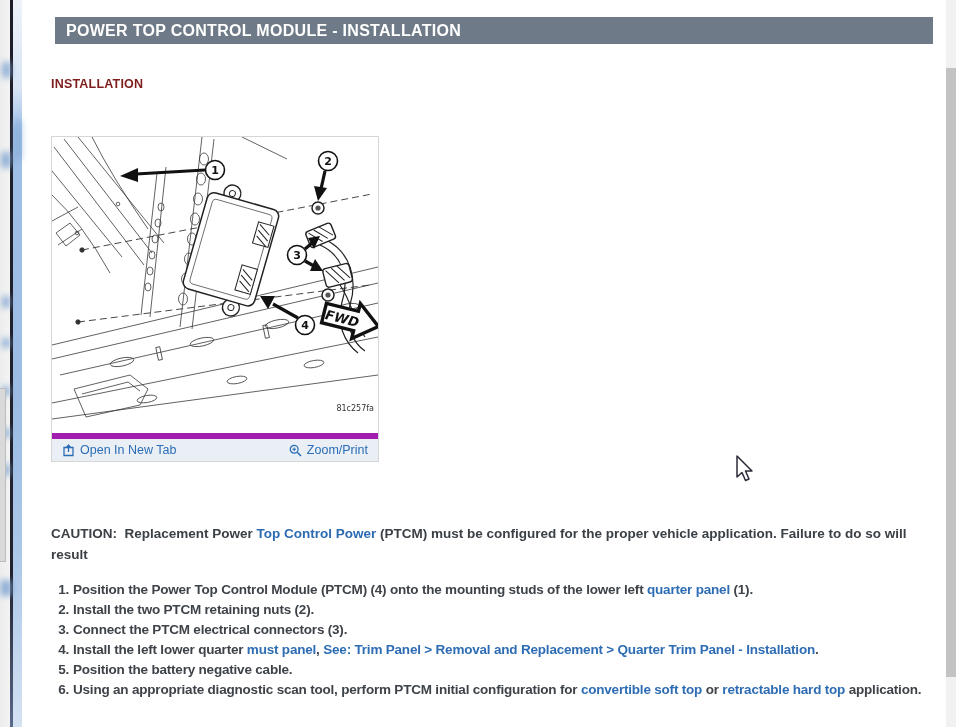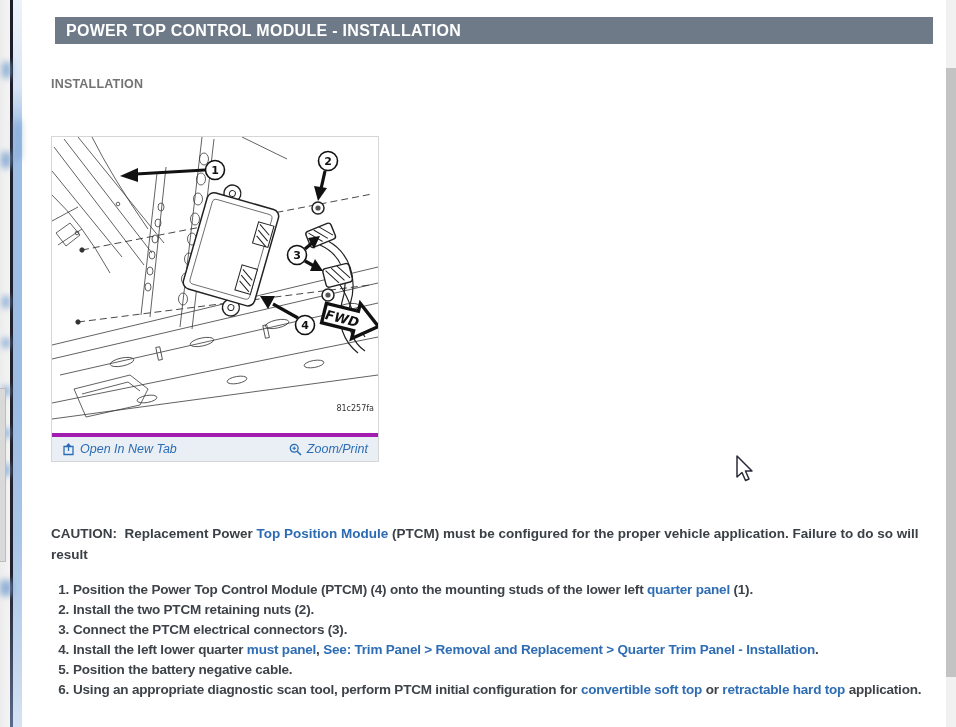--- a/index.html
+++ b/index.html
@@ -11,26 +11,26 @@
   
   .left-strip{position:absolute;left:0;top:0;width:22px;height:727px;background:linear-gradient(90deg,#ececec 0%,#f3f3f3 40%,#ffffff 100%);}
   .left-strip .darkline{position:absolute;left:10px;top:0;width:3px;height:727px;background:linear-gradient(180deg,#1e1e2a 0%,#23232f 80%,#5a6a8a 100%);filter:blur(.4px);}
   .left-strip .blueband{position:absolute;left:13px;top:0;width:9px;height:727px;
     background:linear-gradient(180deg,#eef3fa 0%,#d8e5f5 12%,#9fbfe6 18%,#9cbce4 55%,#aac6e8 75%,#c2d6ee 90%,#d5e2f3 100%);filter:blur(.6px);}
   .blob{position:absolute;background:#7ba2d0;border-radius:2px;filter:blur(3px);opacity:.8;}
   .grayblock{position:absolute;left:0;top:388px;width:5px;height:172px;background:#d9d9d9;border:1px solid #bdbdbd;border-left:none;}
   
   .title-bar{position:absolute;left:55px;top:17px;width:878px;height:27px;background:#6e7a87;color:#ffffff;
     font-size:16px;font-weight:bold;letter-spacing:.3px;line-height:27px;padding-left:11px;box-sizing:border-box;}
-  .section-heading{position:absolute;left:51px;top:77px;font-size:12.5px;font-weight:bold;color:#737373;letter-spacing:.2px;}
+  .section-heading{position:absolute;left:51px;top:77px;font-size:12.5px;font-weight:bold;color:#7f1d1d;letter-spacing:.2px;}
   
   .figure-panel{position:absolute;left:51px;top:136px;width:328px;height:326px;border:1px solid #d6d6d6;box-sizing:border-box;background:#fff;}
   .figure-image{width:326px;height:296px;background:#ffffff;}
-  .figure-toolbar{width:326px;height:28px;background:#eaeff5;border-top:4px solid #a21caf;box-sizing:border-box;
-    display:flex;justify-content:space-between;align-items:center;padding:0 10px;font-style:italic;}
+  .figure-toolbar{width:326px;height:28px;background:#eaeff5;border-top:6px solid #a21caf;box-sizing:border-box;
+    display:flex;justify-content:space-between;align-items:center;padding:0 10px;}
   .fig-link{display:flex;align-items:center;gap:5px;color:#2a6db5;font-size:12.5px;cursor:pointer;}
   .fig-link svg{display:block;}
   
   .caution{position:absolute;left:51px;top:523px;width:890px;font-size:13.5px;font-weight:bold;color:#3b4046;line-height:21px;white-space:pre-wrap;}
   .caution .link{color:#2c6bb2;}
   
   .steps{position:absolute;left:57px;top:580px;width:884px;font-size:13.5px;color:#3e4349;letter-spacing:-0.2px;}
   .step{line-height:20px;font-weight:bold;}
   .step .num{display:inline-block;min-width:12px;text-align:right;margin-right:4px;}
   .steps .link{color:#2e6db4;cursor:pointer;}
@@ -214,21 +214,21 @@
       <svg width="13" height="13" viewBox="0 0 13 13">
         <circle cx="5.2" cy="5.2" r="3.9" fill="none" stroke="#2a6db5" stroke-width="1.3"></circle>
         <path d="M3.4,5.2 H7 M5.2,3.4 V7" stroke="#2a6db5" stroke-width="1.1"></path>
         <path d="M8.2,8.2 L12,12" stroke="#2a6db5" stroke-width="1.6"></path>
       </svg>
       <span>Zoom/Print</span>
     </span>
   </div>
 </div>
 
-<div class="caution"><span>CAUTION:  Replacement Power </span><span class="link">Top Position Module</span><span> (PTCM) must be configured for the proper vehicle application. Failure to do so will result</span><br></div>
+<div class="caution"><span>CAUTION:  Replacement Power </span><span class="link">Top Control Power</span><span> (PTCM) must be configured for the proper vehicle application. Failure to do so will result</span><br></div>
 
 <div class="steps">
   <div class="step"><span class="num">1.</span><span>Position the Power Top Control Module (PTCM) (4) onto the mounting studs of the lower left </span><span class="link">quarter panel</span><span> (1).</span></div>
   <div class="step"><span class="num">2.</span><span>Install the two PTCM retaining nuts (2).</span></div>
   <div class="step"><span class="num">3.</span><span>Connect the PTCM electrical connectors (3).</span></div>
   <div class="step"><span class="num">4.</span><span>Install the left lower quarter </span><span class="link">must panel</span><span>, </span><span class="link">See: Trim Panel &gt; Removal and Replacement &gt; Quarter Trim Panel - Installation</span><span>.</span></div>
   <div class="step"><span class="num">5.</span><span>Position the battery negative cable.</span></div>
   <div class="step"><span class="num">6.</span><span>Using an appropriate diagnostic scan tool, perform PTCM initial configuration for </span><span class="link">convertible soft top</span><span> or </span><span class="link">retractable hard top</span><span> application.</span></div>
 </div>
 

